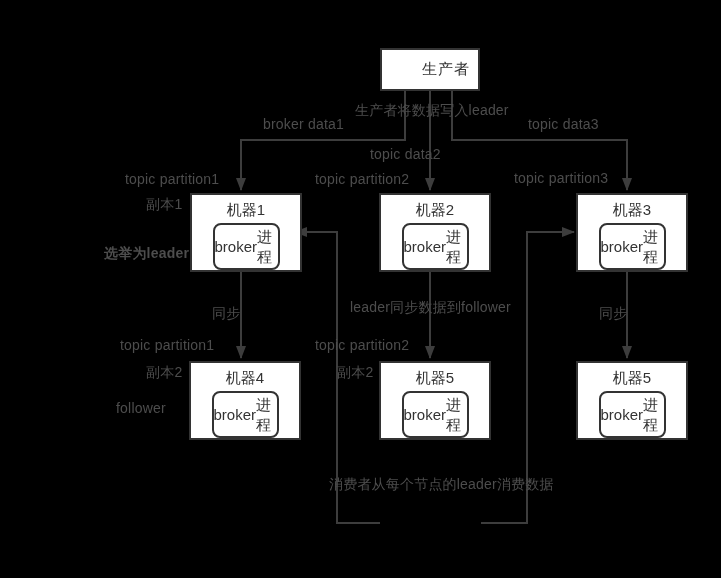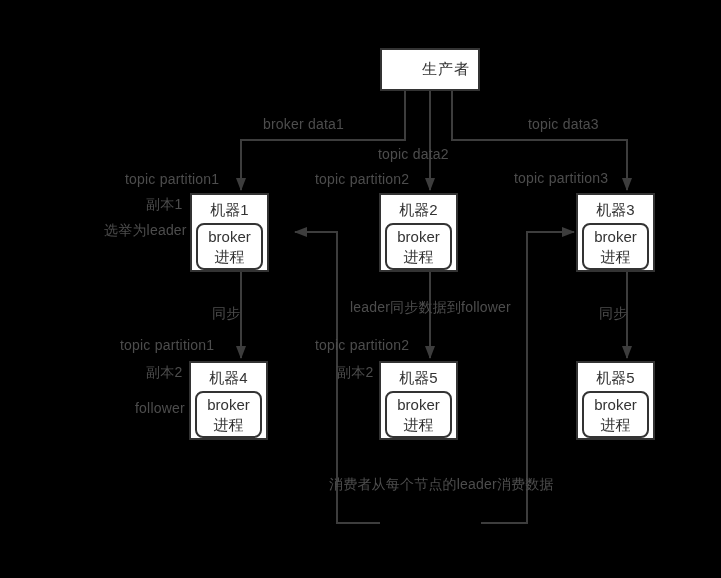--- a/index.html
+++ b/index.html
@@ -23,28 +23,28 @@
   }
   .node{
     position:absolute;background:var(--color-box-fill);
     border:2px solid var(--color-box-border);box-sizing:border-box;
     color:var(--color-box-text);
   }
   .terminal{
     width:100px;height:43px;display:flex;align-items:center;justify-content:center;
     font-size:15px;letter-spacing:1px;
   }
-  .machine{width:79px;height:79px;}
+  .machine{width:112px;height:79px;}
   .machine-title{
     text-align:center;margin-top:7px;font-size:15px;line-height:1;color:var(--color-box-text);
   }
   .broker{
     width:67px;height:47px;margin:6px auto 0 auto;box-sizing:border-box;
     border:2px solid var(--color-box-border);border-radius:8px;
-    display:flex;flex-direction:column;align-items:center;justify-content:center;
+    display:flex;flex-direction:row;align-items:center;justify-content:center;
     font-size:15px;line-height:1.3;color:var(--color-box-text);
   }
 </style>
 </head>
 <body>
 
 <div class="stage">
 
   <svg class="edges" width="721" height="578" viewBox="0 0 721 578">
     <defs>
@@ -106,31 +106,32 @@
   </div>
   <div class="node machine" style="left:576px;top:361px;">
     <div class="machine-title">机器5</div>
     <div class="broker">
       <div>broker</div>
       <div>进程</div>
     </div>
   </div>
 
 
+  <div class="lbl" style="left:355px;top:103px;">生产者将数据写入leader</div>
   <div class="lbl" style="left:263px;top:117px;">broker data1</div>
-  <div class="lbl" style="left:378px;top:147px;">topic data2</div>
+  <div class="lbl" style="left:370px;top:147px;">topic data2</div>
   <div class="lbl" style="left:528px;top:117px;">topic data3</div>
   <div class="lbl" style="left:125px;top:172px;">topic partition1</div>
   <div class="lbl" style="left:315px;top:172px;">topic partition2</div>
   <div class="lbl" style="left:514px;top:171px;">topic partition3</div>
   <div class="lbl" style="left:146px;top:197px;">副本1</div>
-  <div class="lbl" style="left:104px;top:223px;">选举为leader</div>
+  <div class="lbl" style="left:104px;top:246px;font-weight:bold;">选举为leader</div>
   <div class="lbl" style="left:212px;top:306px;">同步</div>
   <div class="lbl" style="left:350px;top:300px;">leader同步数据到follower</div>
   <div class="lbl" style="left:599px;top:306px;">同步</div>
   <div class="lbl" style="left:120px;top:338px;">topic partition1</div>
   <div class="lbl" style="left:315px;top:338px;">topic partition2</div>
   <div class="lbl" style="left:146px;top:365px;">副本2</div>
   <div class="lbl" style="left:337px;top:365px;">副本2</div>
-  <div class="lbl" style="left:135px;top:401px;">follower</div>
+  <div class="lbl" style="left:116px;top:401px;">follower</div>
   <div class="lbl" style="left:329px;top:477px;">消费者从每个节点的leader消费数据</div>
 
 </div>
 
 </body></html>

